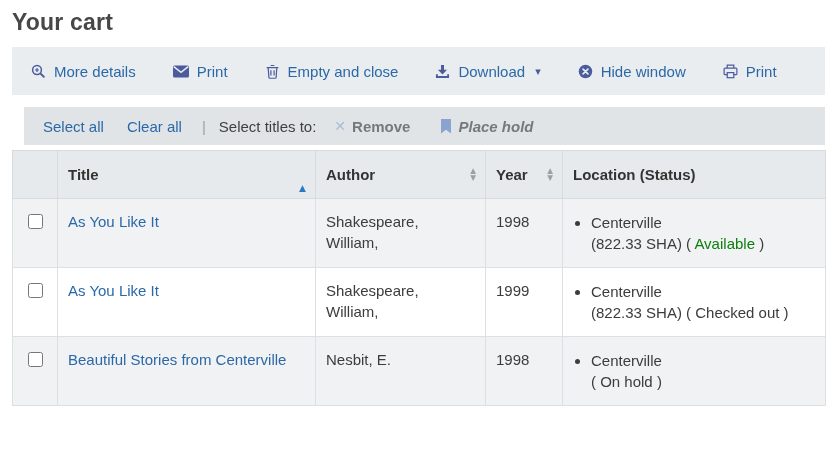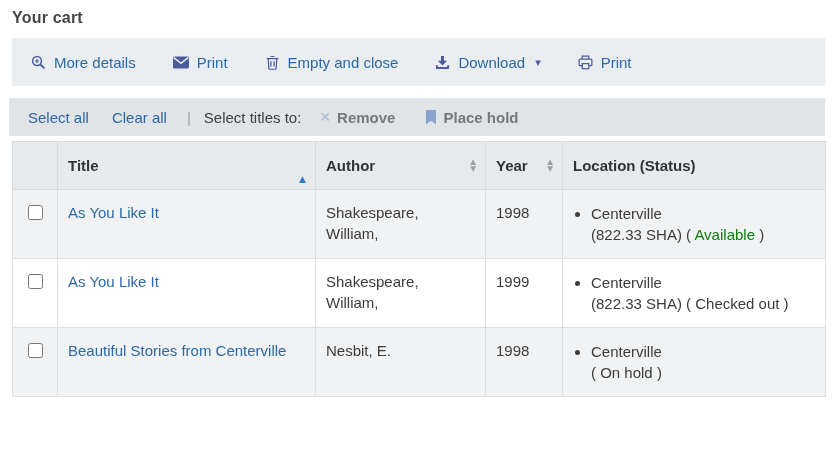--- a/index.html
+++ b/index.html
@@ -2,52 +2,52 @@
 <html><head>
 <meta charset="utf-8">
 <style>
   * { margin:0; padding:0; box-sizing:border-box; }
   html,body { width:837px; height:470px; background:#fff; overflow:hidden; }
   body { font-family:"Liberation Sans","DejaVu Sans",sans-serif; color:#3c3c3c; }
 
   .glyph { font-family:"DejaVu Sans",sans-serif; }
 
   h1.page-title {
-    font-size:16px; font-weight:700; color:#474747;
+    font-size:23px; font-weight:700; color:#474747;
     margin:9px 0 11px 12px; letter-spacing:.2px;
   }
 
   
   .toolbar {
     margin:0 12px; background:#eaedf0; height:48px;
     display:flex; align-items:center; gap:37px; padding:16px 19px;
   }
   .tb-item {
     display:flex; align-items:center; gap:8px;
     color:#2b68a8; font-size:15px; cursor:pointer; text-decoration:none;
     white-space:nowrap;
   }
   .tb-item .icon { color:#4a5b9e; display:inline-flex; }
   .tb-item .caret { color:#4a5b9e; font-size:11px; margin-left:2px; }
 
   
   .select-bar {
-    margin:12px 12px 5px 9px; background:#e1e4e7; height:38px;
+    margin:12px 12px 5px 24px; background:#e1e4e7; height:38px;
     display:flex; align-items:center; padding:0 19px; font-size:15px;
   }
   .sb-link { color:#2b68a8; cursor:pointer; text-decoration:none; }
   .sb-link.clear { margin-left:23px; }
   .sb-divider { color:#9aa0a5; margin:0 13px 0 20px; }
   .sb-label { color:#404040; font-weight:400; }
   .sb-action {
     display:flex; align-items:center; gap:6px; cursor:pointer;
     color:#75797d; font-weight:700;
   }
   .sb-action.remove { margin-left:18px; }
-  .sb-action.hold { margin-left:30px; }
+  .sb-action.hold { margin-left:30px;font-style:italic; }
   .sb-action .x-glyph { color:#a9bbd8; font-weight:700; font-size:14px; }
   .sb-action .icon { color:#8aa4cf; display:inline-flex; }
 
   
   table.cart-table {
     margin:0 12px; width:813px; border-collapse:collapse; table-layout:fixed;
     font-size:15px; color:#3c3c3c;
   }
   col.c-check{width:45px;} col.c-title{width:258px;} col.c-author{width:170px;}
   col.c-year{width:77px;} col.c-loc{width:263px;}
@@ -113,20 +113,29 @@
   </a>
   <a class="tb-item">
     <span class="icon">
       <svg width="15" height="15" viewBox="0 0 16 16" fill="currentColor">
         <path d="M6.4 1h3.2v5.2h3.3L8 11.2 3.1 6.2h3.3z"></path>
         <path d="M1 11v4h14v-4h-2v1.8H3V11z"></path>
       </svg>
     </span>
     <span>Download</span>
     <span class="caret glyph">▾</span>
+  </a>
+  <a class="tb-item">
+    <span class="icon">
+      <svg width="15" height="15" viewBox="0 0 16 16">
+        <circle cx="8" cy="8" r="7.2" fill="currentColor"></circle>
+        <path d="M5.4 5.4l5.2 5.2M10.6 5.4l-5.2 5.2" stroke="#eaedf0" stroke-width="1.7" stroke-linecap="round"></path>
+      </svg>
+    </span>
+    <span>Hide window</span>
   </a>
   <a class="tb-item">
     <span class="icon">
       <svg width="15" height="15" viewBox="0 0 16 16" fill="none" stroke="currentColor" stroke-width="1.3">
         <path d="M4.5 4.3V1.2h7v3.1"></path>
         <rect x="1.2" y="4.3" width="13.6" height="7" rx="1"></rect>
         <rect x="4.5" y="9.2" width="7" height="5.4" fill="#eaedf0"></rect>
       </svg>
     </span>
     <span>Print</span>

